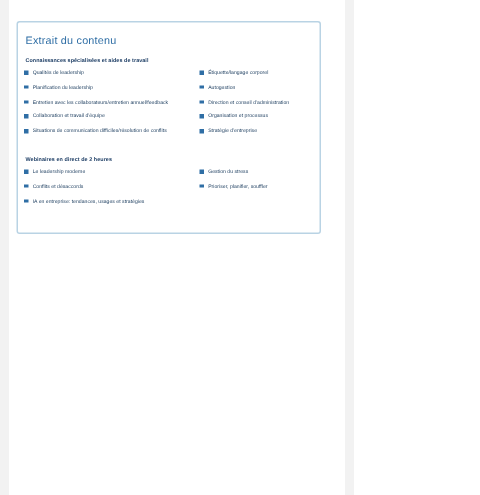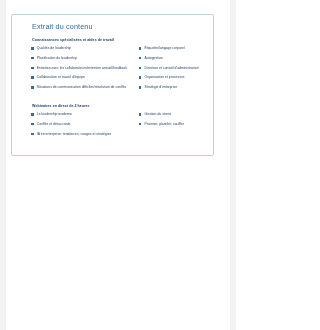--- a/index.html
+++ b/index.html
@@ -34,21 +34,21 @@
   #card {
     position: absolute;
     left: 11px;
     top: 14px;
     width: 203px;
     height: 142px;
     box-sizing: border-box;
     border: 1px solid #b9d3e4;
     border-radius: 2px;
     background: #ffffff;
-    padding: 7px 8px 6px 19px;
+    padding: 7px 8px 6px 4px;
   }
 
   .card-title {
     color: #2f6ea5;
     font-size: 7.2px;
     letter-spacing: 0.15px;
     line-height: 9px;
     margin: 0 0 7px 1px;
     font-weight: 400;
   }

